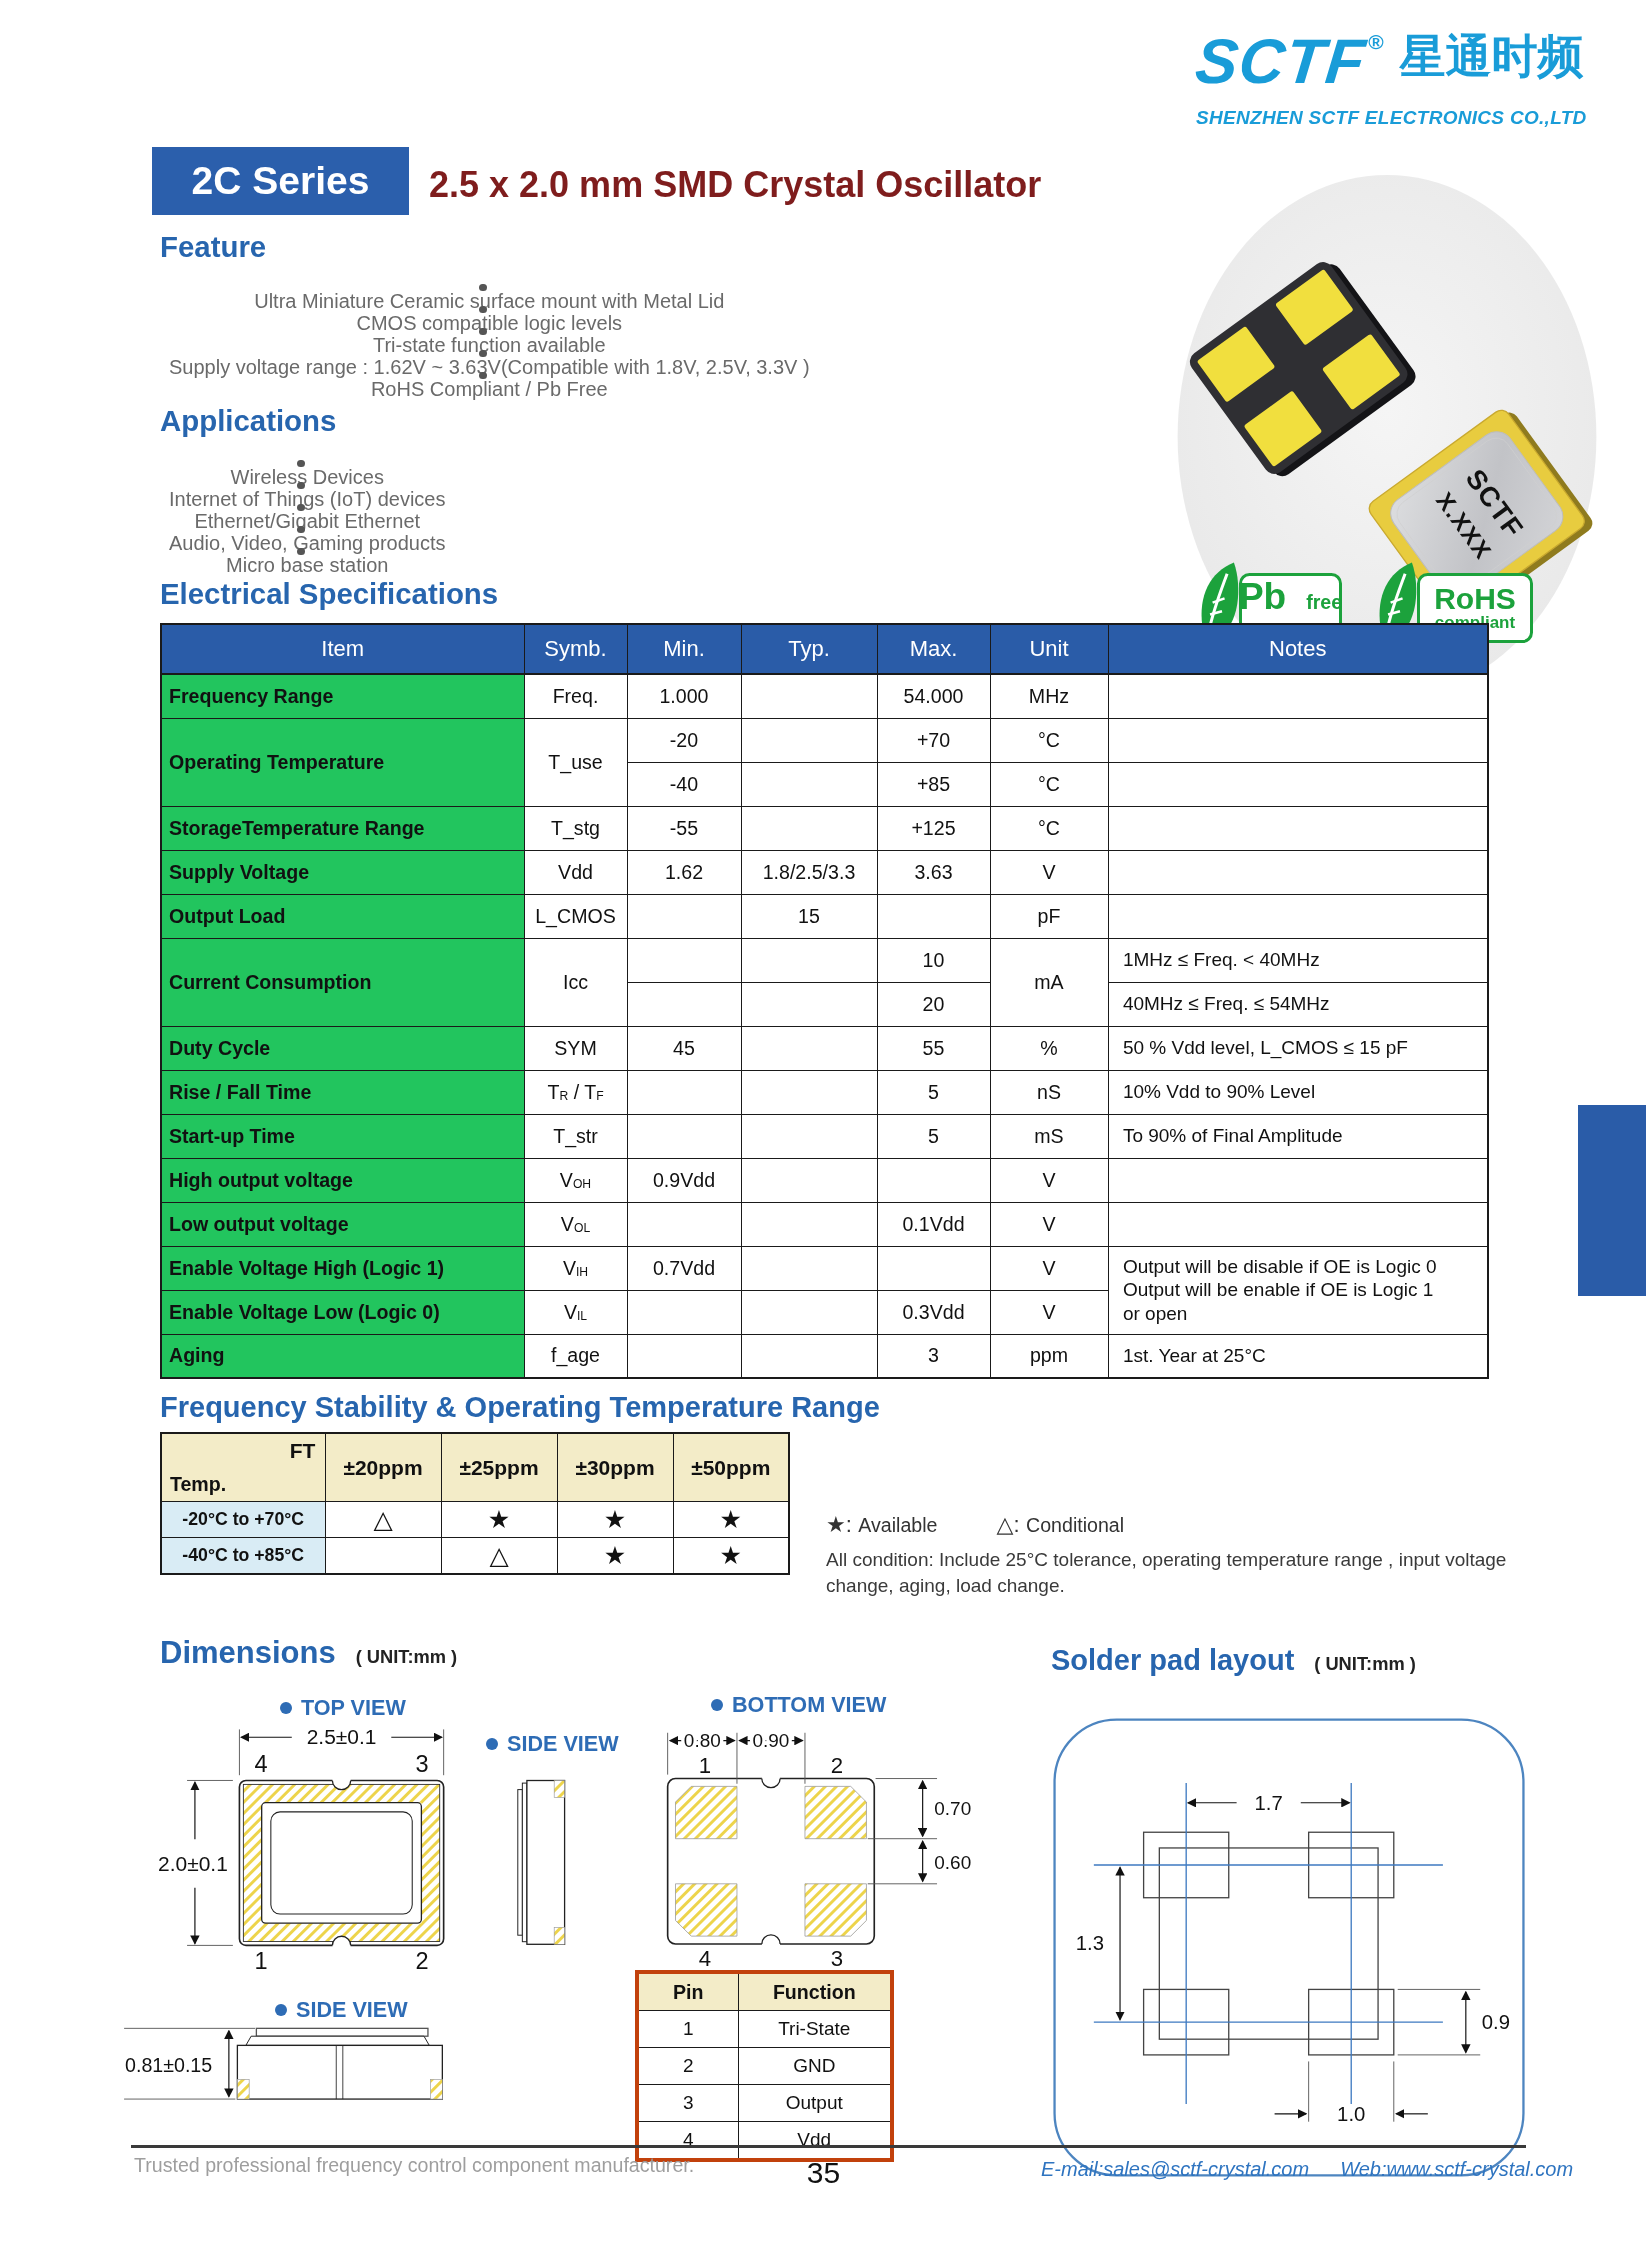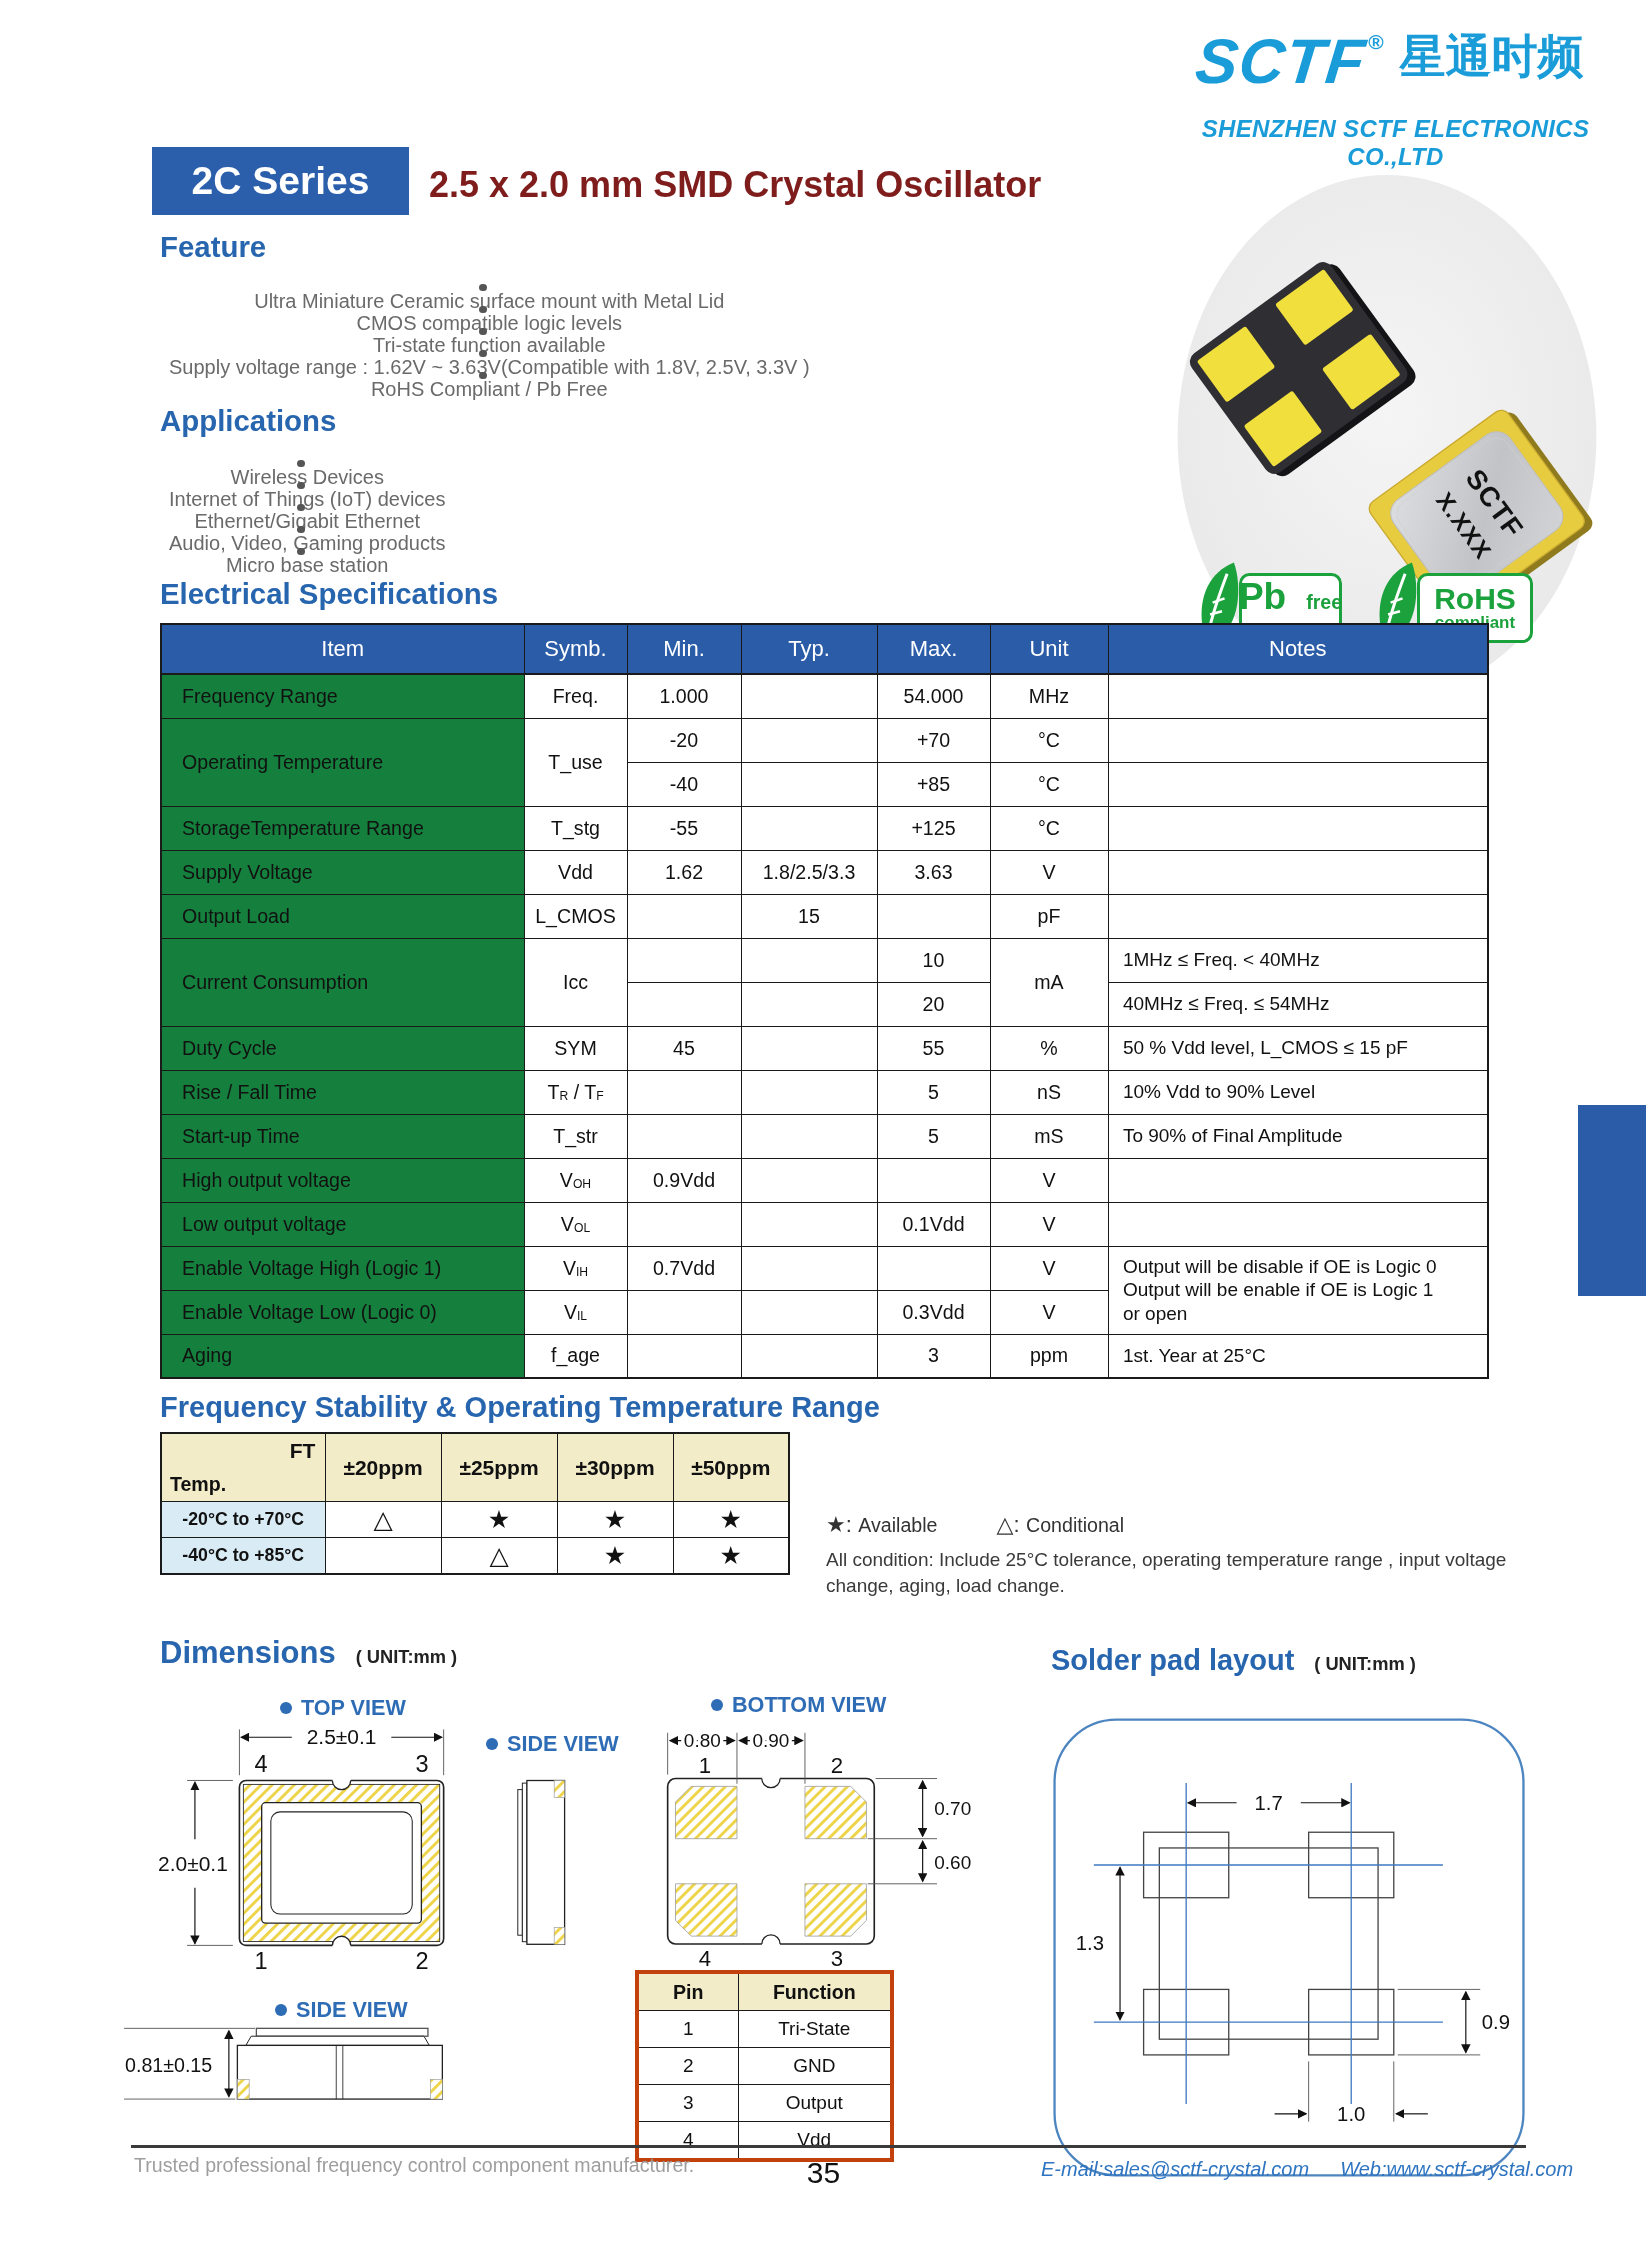--- a/index.html
+++ b/index.html
@@ -6,21 +6,21 @@
   .page{position:relative;width:1647px;height:2250px;background:#ffffff;
         font-family:"Liberation Sans",sans-serif;color:#111;overflow:hidden;}
   .abs{position:absolute;}
 
   
   .logo{left:1196px;top:30px;width:399px;}
   .logo-line1{display:flex;align-items:flex-start;color:#199CD8;}
   .logo-brand{font-size:63px;font-weight:bold;font-style:italic;letter-spacing:1.3px;line-height:1;transform:skewX(-6deg);}
   .logo-reg{font-size:21px;font-weight:bold;margin-left:2.6px;margin-top:0;}
   .logo-cn{font-size:46px;font-weight:bold;margin-left:15.7px;line-height:1.15;font-family:"DejaVu Sans",sans-serif;}
-  .logo-company{font-size:24px;font-weight:bold;color:#199CD8;letter-spacing:0.3px;margin-top:22px;font-style:italic;text-align:center;}
+  .logo-company{font-size:19px;font-weight:bold;color:#199CD8;letter-spacing:0.3px;margin-top:14px;font-style:italic;}
 
   
   .series-badge{left:152px;top:147px;width:257px;height:68px;background:#2B5FAC;
       display:flex;align-items:center;justify-content:center;color:#fff;font-size:39px;font-weight:bold;}
   .doc-title{left:429px;top:164px;font-size:36px;font-weight:bold;color:#7f1d1d;}
 
   .h2{font-size:29.4px;font-weight:bold;color:#2765AE;}
   .unit-note{font-size:18.3px;font-weight:bold;color:#222;margin-left:17px;}
 
   
@@ -38,21 +38,21 @@
   .rohs-inner{display:flex;flex-direction:column;align-items:center;justify-content:center;height:100%;}
   .rohs-big{font-size:30px;font-weight:bold;color:#1CA23C;line-height:1;}
   .rohs-small{font-size:17px;font-weight:bold;color:#1CA23C;line-height:1.1;}
 
   
   table{border-collapse:collapse;table-layout:fixed;}
   .etable{left:160px;top:623px;width:1327px;border:2.6px solid #1a1a1a;}
   .etable th,.etable td{border:1.3px solid #1a1a1a;overflow:hidden;}
   .etable thead th{background:#2A5CA8;color:#fff;font-size:22px;font-weight:normal;height:46px;border-bottom-width:2.6px;}
   .etable tbody tr{height:44px;}
-  .etable td.item{background:#15803d;font-size:19.6px;font-weight:normal;text-align:left;padding-left:20px;}
+  .etable td.item{background:#22c55e;font-size:19.6px;font-weight:bold;text-align:left;padding-left:7px;}
   .etable td.c{font-size:19.6px;text-align:center;background:#fff;}
   .etable td.note{font-size:19px;text-align:left;padding-left:14.4px;background:#fff;}
   .etable sub{font-size:0.62em;vertical-align:-0.08em;}
   .note-line{line-height:23.6px;}
 
   
   .ftable{left:160px;top:1432px;width:628px;border:2px solid #1a1a1a;}
   .ftable th,.ftable td{border:1.3px solid #1a1a1a;}
   .ftable .fhead th{background:#F3ECC8;font-size:21px;font-weight:bold;height:65px;}
   .corner{position:relative;background-color:#F3ECC8;

